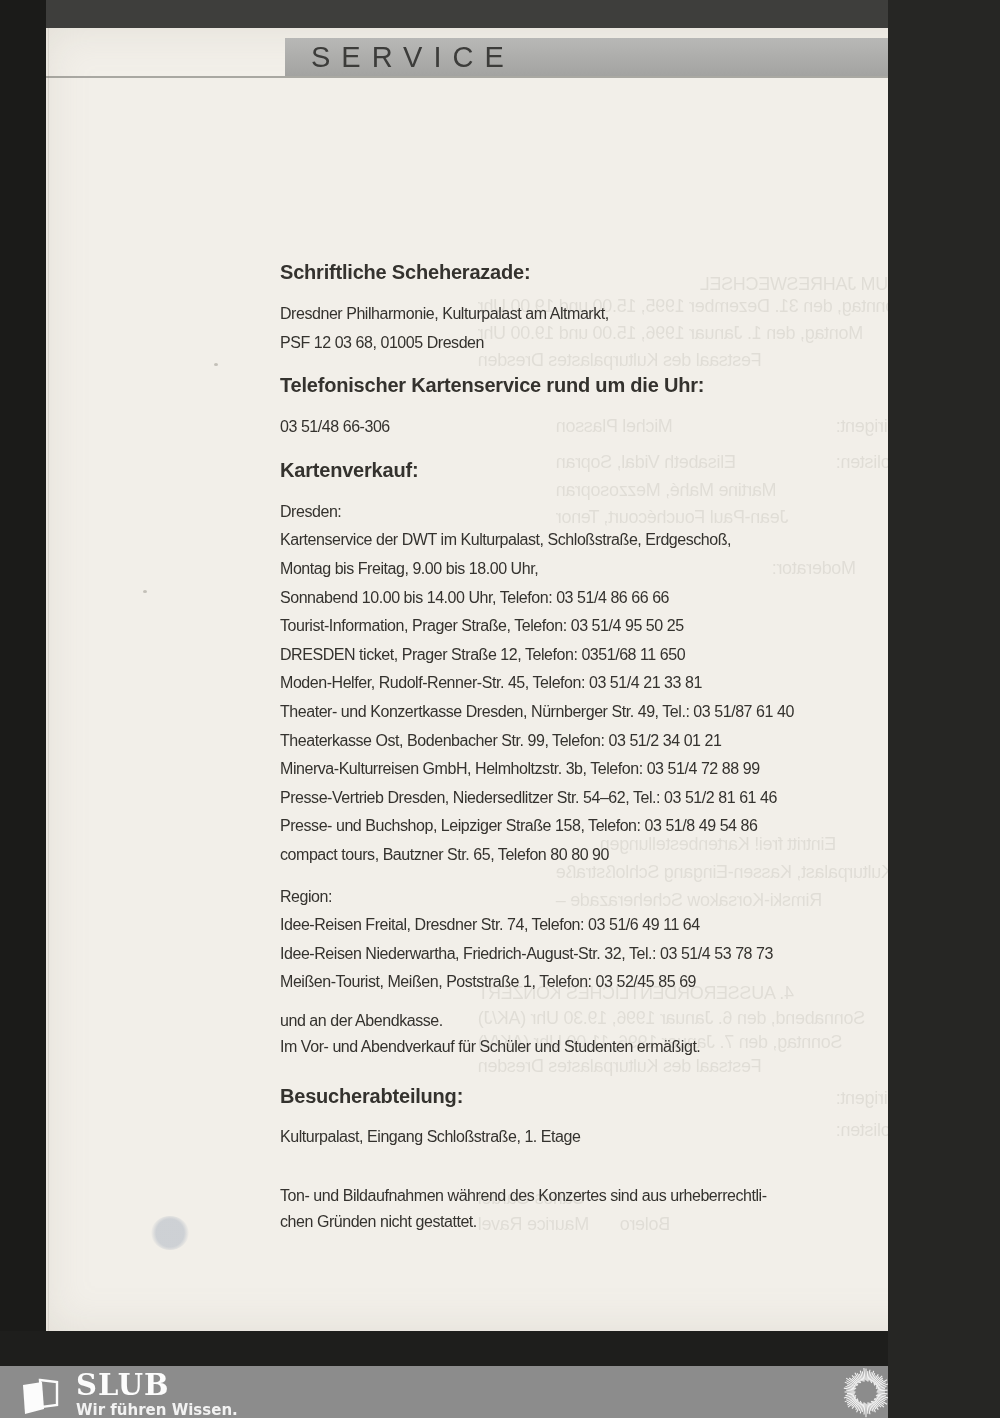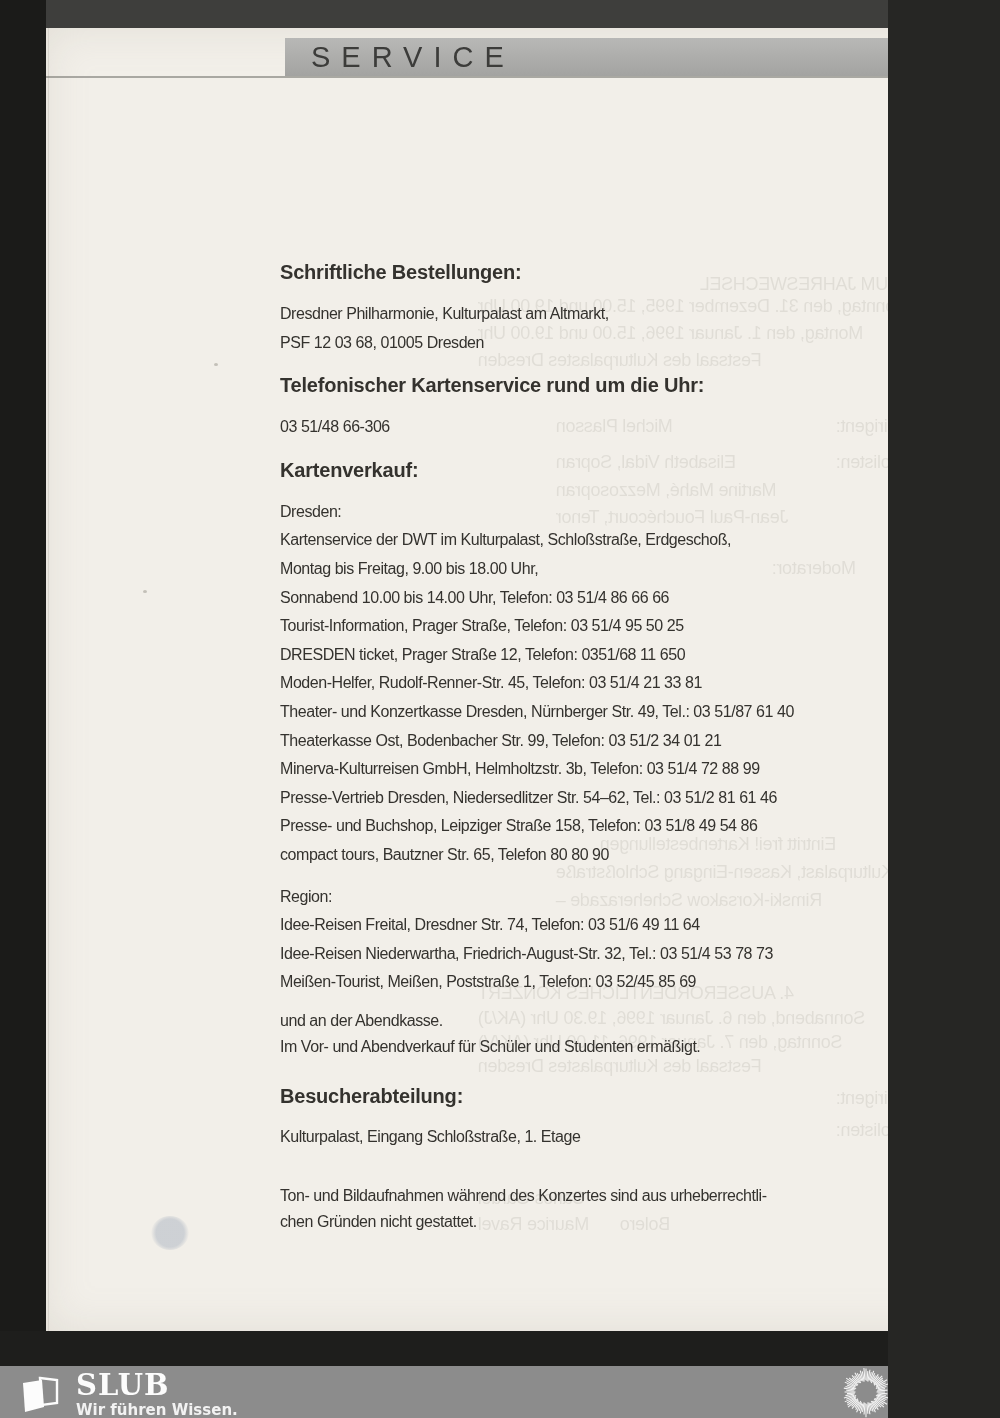--- a/index.html
+++ b/index.html
@@ -37,21 +37,21 @@
   .bleed{position:absolute;transform:scaleX(-1);color:#6e6c60;opacity:.13;
          font-size:18px;letter-spacing:-0.3px;white-space:nowrap;pointer-events:none;}
 
   .smudge{position:absolute;left:105px;top:1188px;width:38px;height:34px;border-radius:50%;
           background:radial-gradient(circle,rgba(176,184,196,.55) 0 55%,rgba(176,184,196,0) 75%);}
   .speck{position:absolute;width:4px;height:3px;background:rgba(110,105,95,.35);border-radius:50%;}
   .speck.s1{left:168px;top:335px;}
   .speck.s2{left:97px;top:562px;}
 
   .footer{position:absolute;left:0;top:1366px;width:1000px;height:52px;background:#8c8c8c;}
-  .slub{position:absolute;left:20px;top:5px;display:flex;align-items:center;}
+  .slub{position:absolute;left:20px;top:5px;display:flex;align-items:flex-end;}
   .slub svg{margin-top:2px;}
   .slub-textcol{margin-left:16px;}
   .slub-word{font-family:"DejaVu Serif",serif;font-weight:700;font-size:29px;
              line-height:28px;color:#fcfcfc;letter-spacing:1px;}
   .slub-tag{font-family:"DejaVu Sans",sans-serif;font-weight:700;font-size:15px;
             color:#f2f2f2;margin-top:2px;}
   .phil{position:absolute;left:838px;top:0;height:52px;display:flex;align-items:center;}
   .phil-textcol{margin-left:8px;}
   .phil-textcol div{font-family:"Liberation Serif",serif;font-size:17px;line-height:20px;color:#f4f4f4;text-align:right;}
 </style>
@@ -91,21 +91,21 @@
         <span class="bleed" style="left: 432px; top: 980px;">Sonnabend, den 6. Januar 1996, 19.30 Uhr (AK/J)</span>
         <span class="bleed" style="left: 432px; top: 1004px;">Sonntag, den 7. Januar 1996, 11.00 Uhr (AK/V)</span>
         <span class="bleed" style="left: 432px; top: 1028px;">Festsaal des Kulturpalastes Dresden</span>
         <span class="bleed" style="left: 790px; top: 1060px;">Dirigent:</span>
         <span class="bleed" style="left: 790px; top: 1092px;">Solisten:</span>
         <span class="bleed" style="left: 432px; top: 1160px;">Carlos Gardel</span>
         <span class="bleed" style="left: 432px; top: 1186px;">Maurice Ravel</span>
         <span class="bleed" style="left: 574px; top: 1186px;">Bolero</span>
       </div>
     <div id="content">
-        <div class="sec sec-h sec-i0">Schriftliche Bestellungen:</div>
+        <div class="sec sec-h sec-i0">Schriftliche Scheherazade:</div>
         <div class="sec sec-p sec-i1">
           <div class="ln">Dresdner Philharmonie, Kulturpalast am Altmarkt,</div>
           <div class="ln">PSF 12 03 68, 01005 Dresden</div>
         </div>
         <div class="sec sec-h sec-i2">Telefonischer Kartenservice rund um die Uhr:</div>
         <div class="sec sec-p sec-i3">
           <div class="ln">03 51/48 66-306</div>
         </div>
         <div class="sec sec-h sec-i4">Kartenverkauf:</div>
         <div class="sec sec-p sec-i5">

